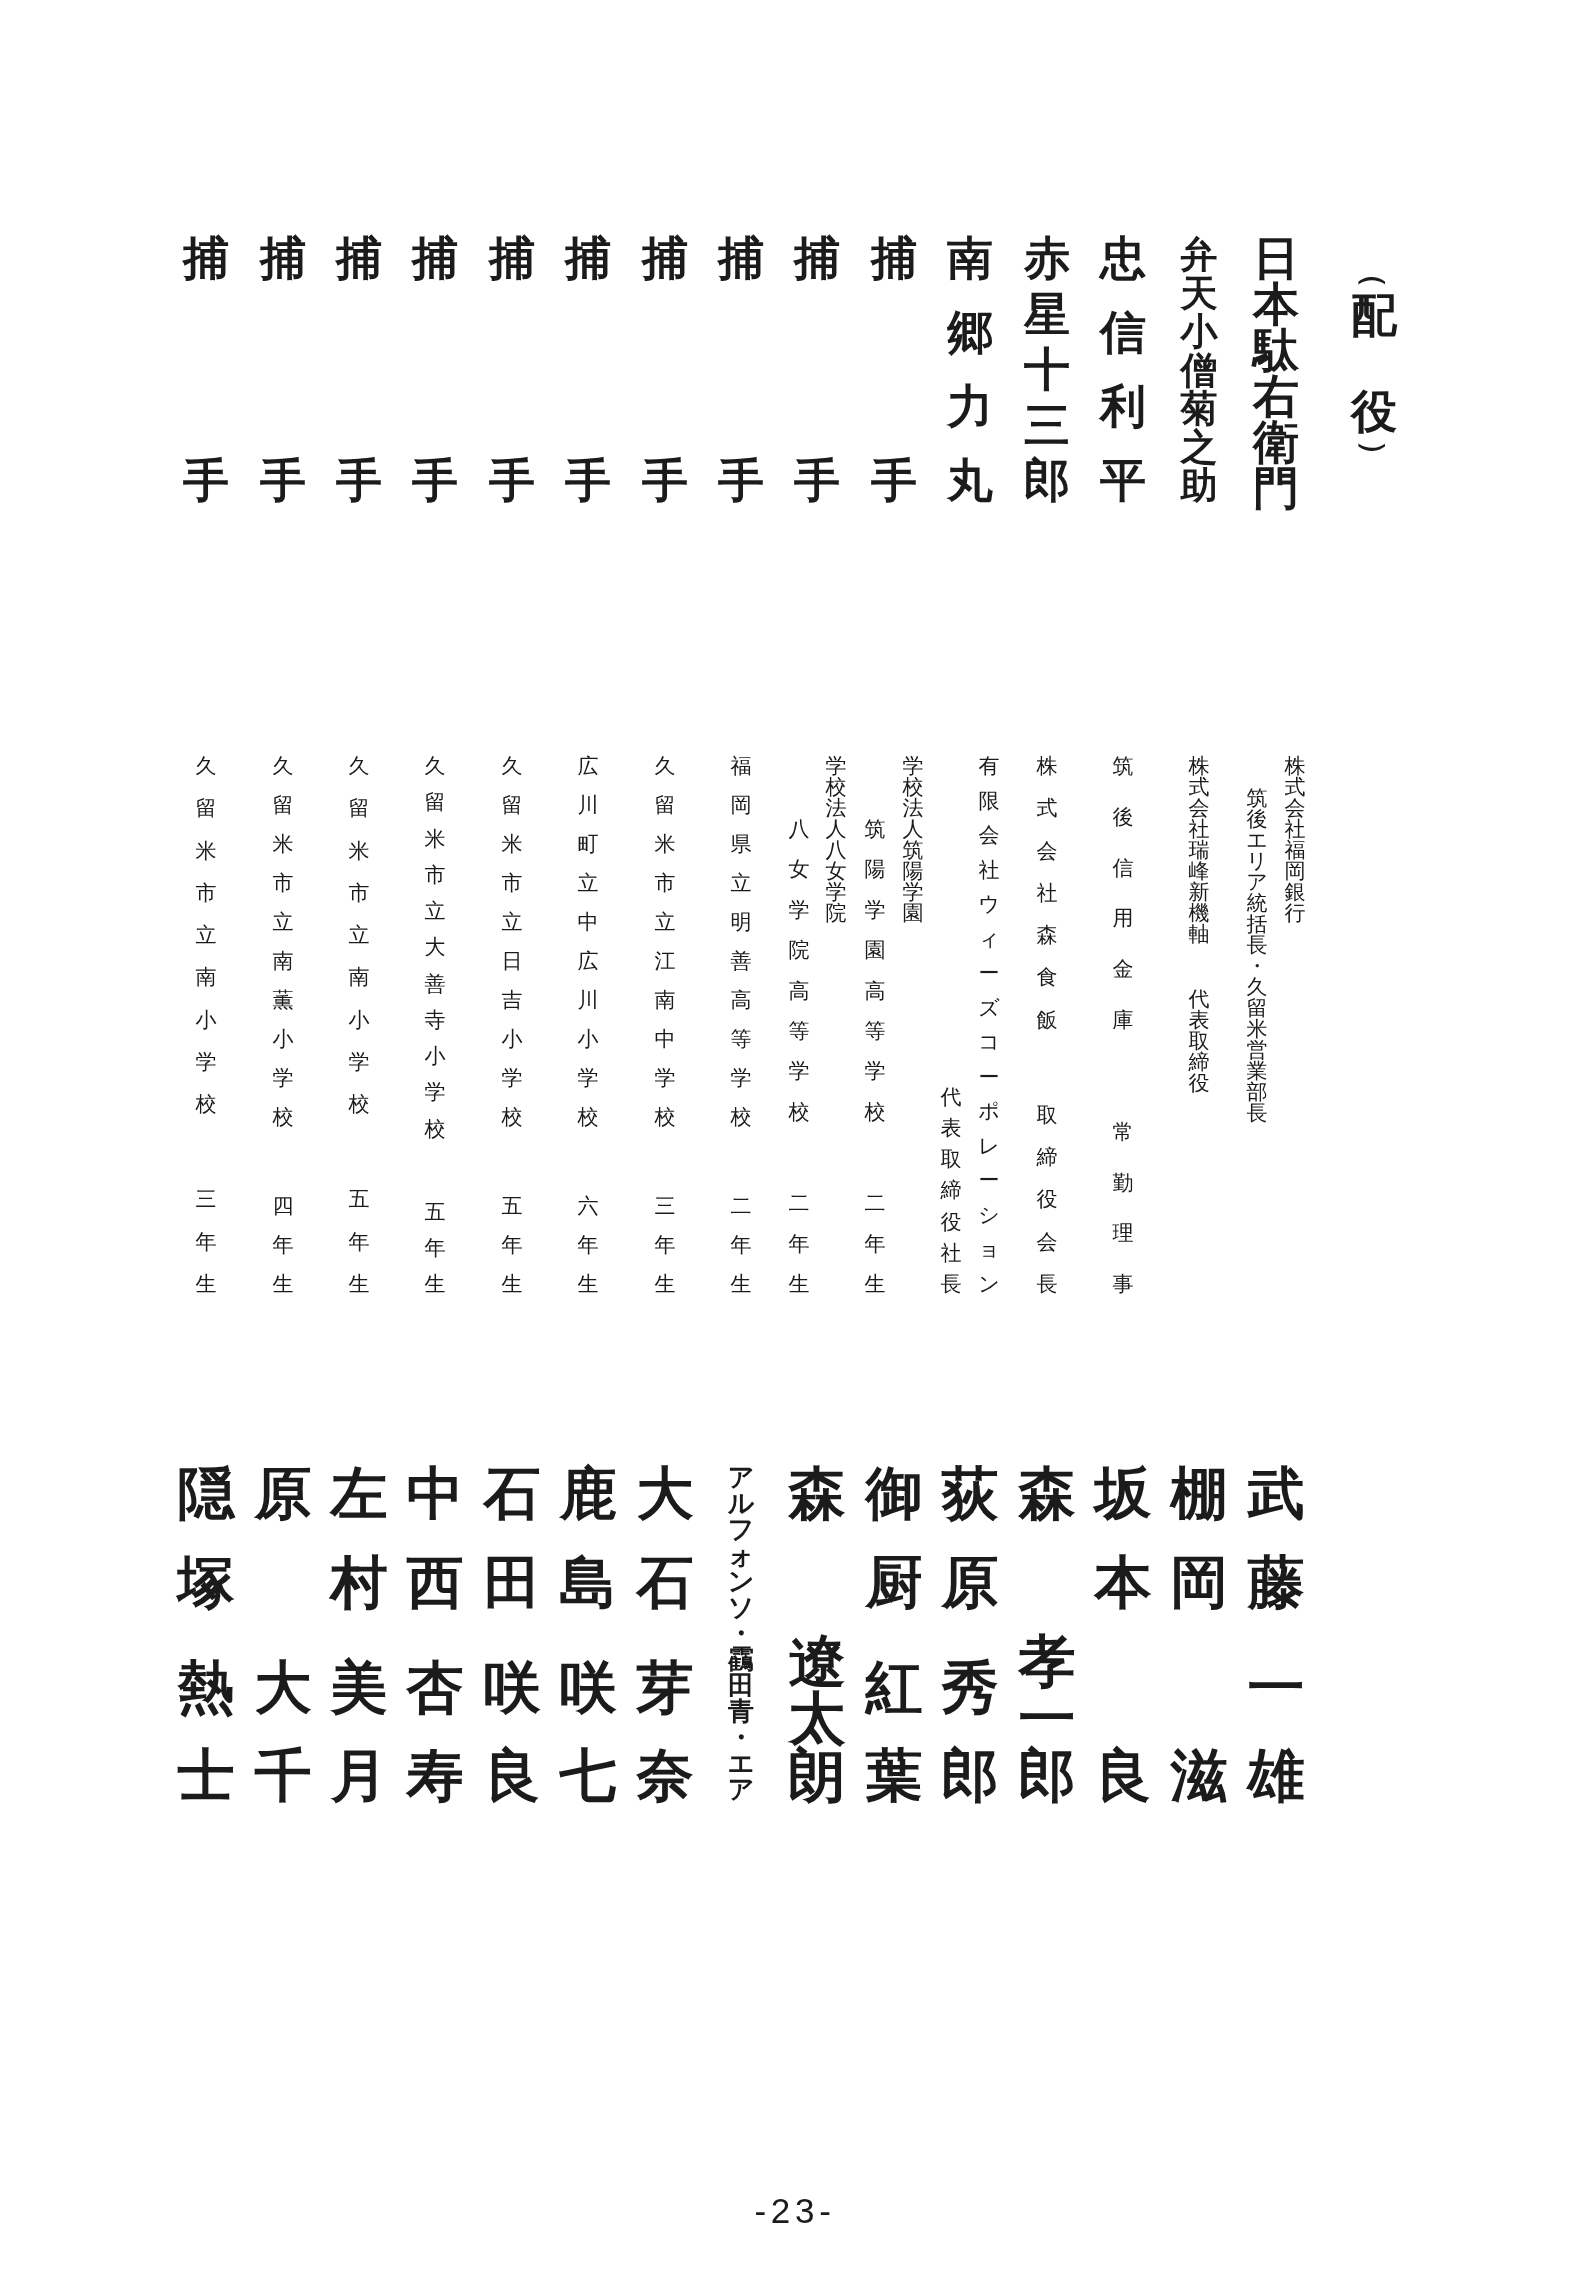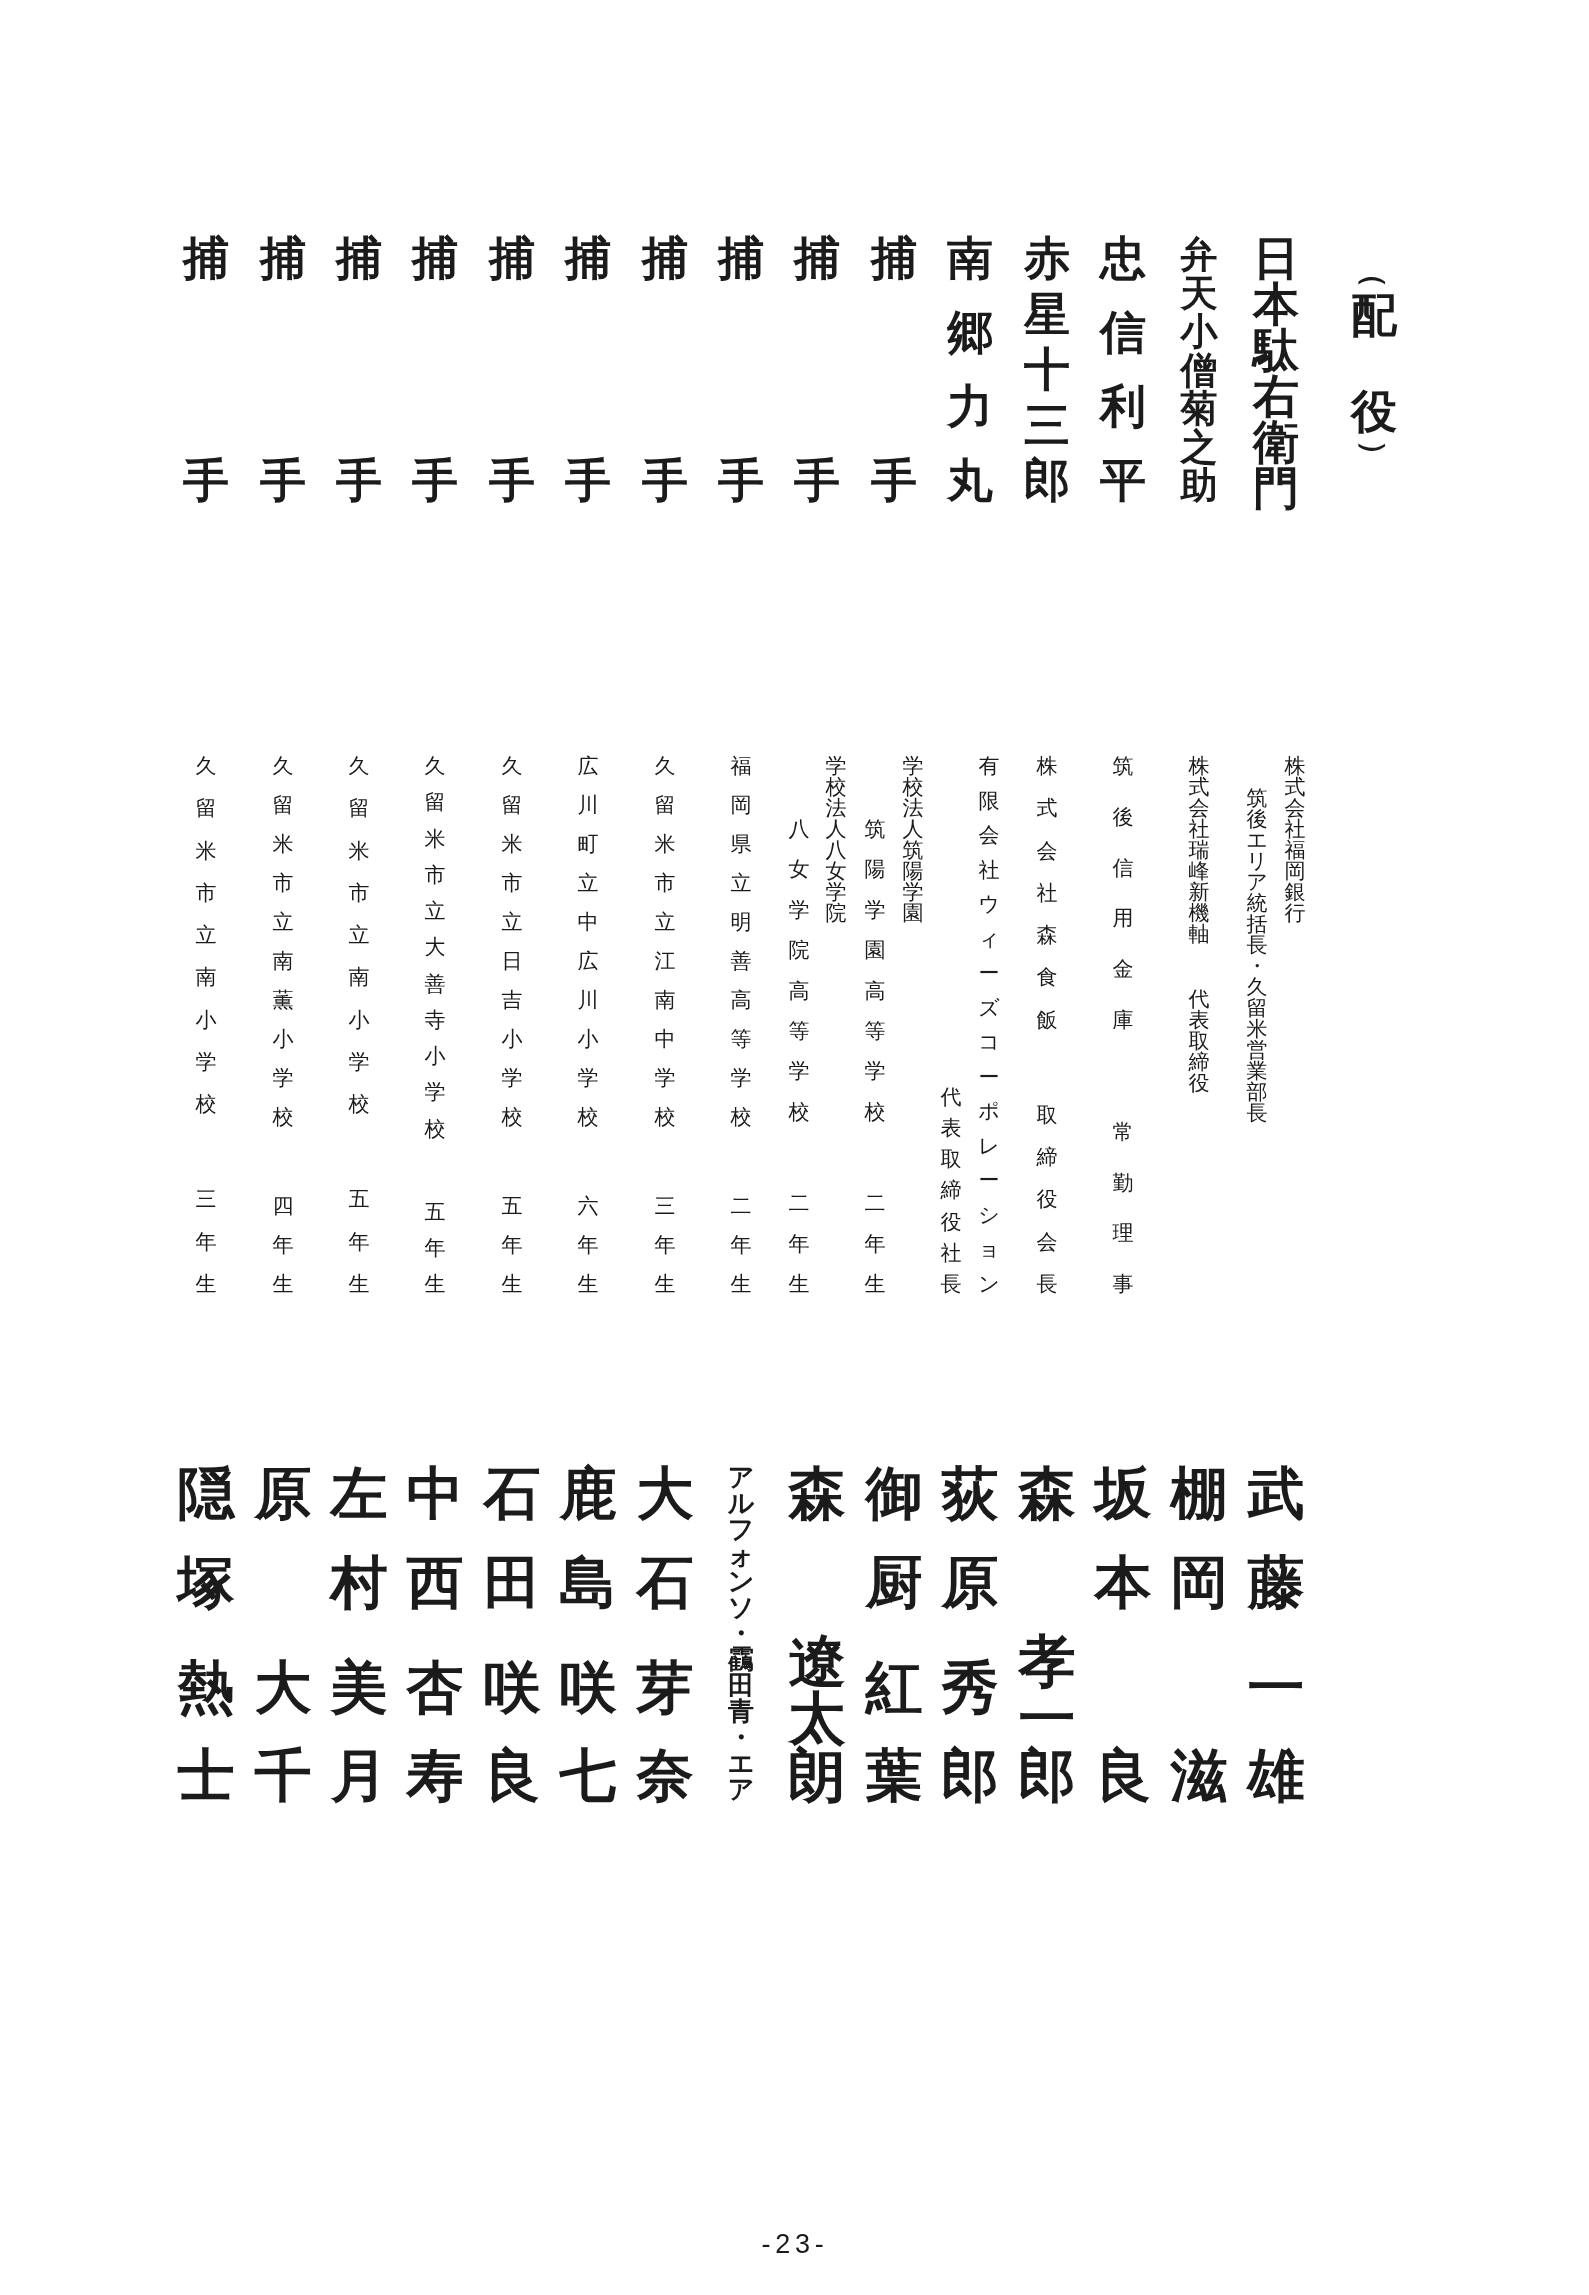--- a/index.html
+++ b/index.html
@@ -35,23 +35,22 @@
   .name.long .ch{font-size:26px;line-height:26px;}
   
   .title{justify-content:flex-start;row-gap:4.7px;font-weight:600;}
   .title .ch{font-size:46px;}
   .title .paren{font-size:30px;transform:rotate(90deg);}
   .title .tsp{height:41px;flex:none;}
   
   .pagenum{
     position:absolute;left:50%;transform:translateX(-50%);
     top:2191px;
-    font-size:27px;letter-spacing:4.7px;font-weight:500;
+    font-size:35px;letter-spacing:4.7px;font-weight:500;
     font-family:"Liberation Sans","DejaVu Sans",sans-serif;
-    margin-top:38px;
   }
 </style>
 </head>
 <body>
 
 <div class="page" style="background: rgb(255, 255, 255); color: rgb(27, 27, 27);">
   <div class="v title" style="left:1374px;top:258px;">
       <span class="ch paren">（</span>
       <span class="ch">配</span>
       <div class="tsp"></div>

